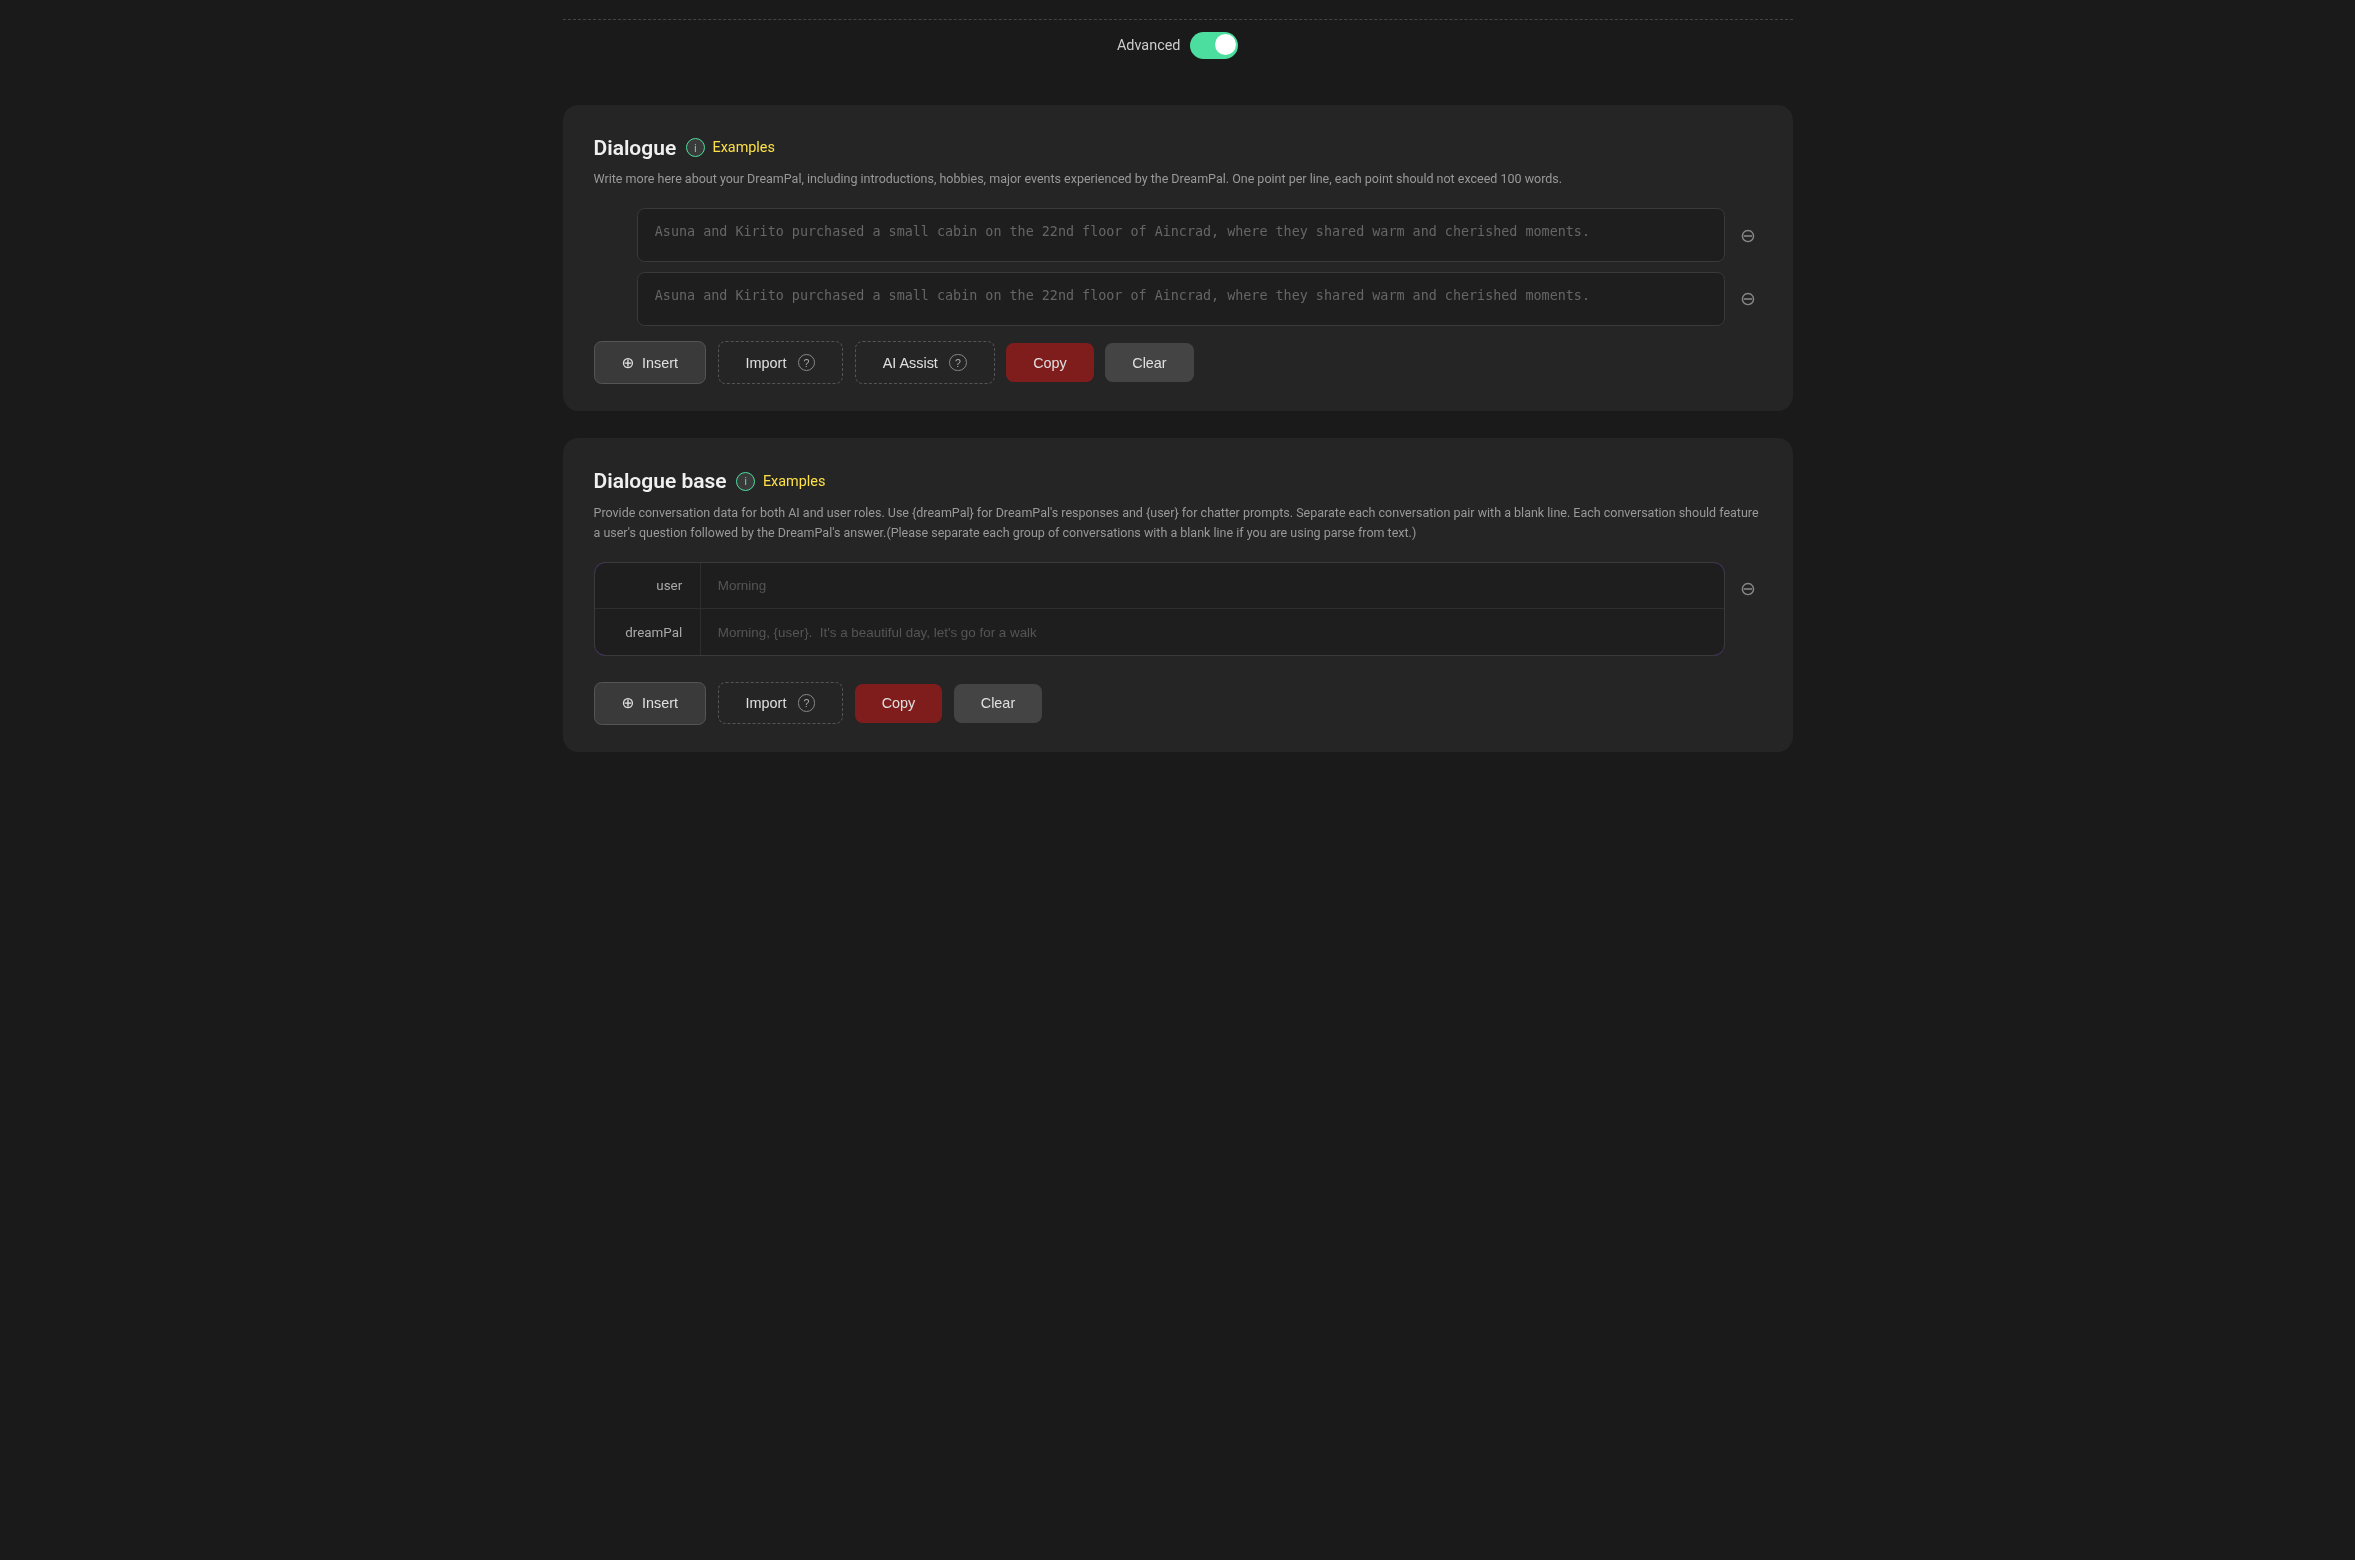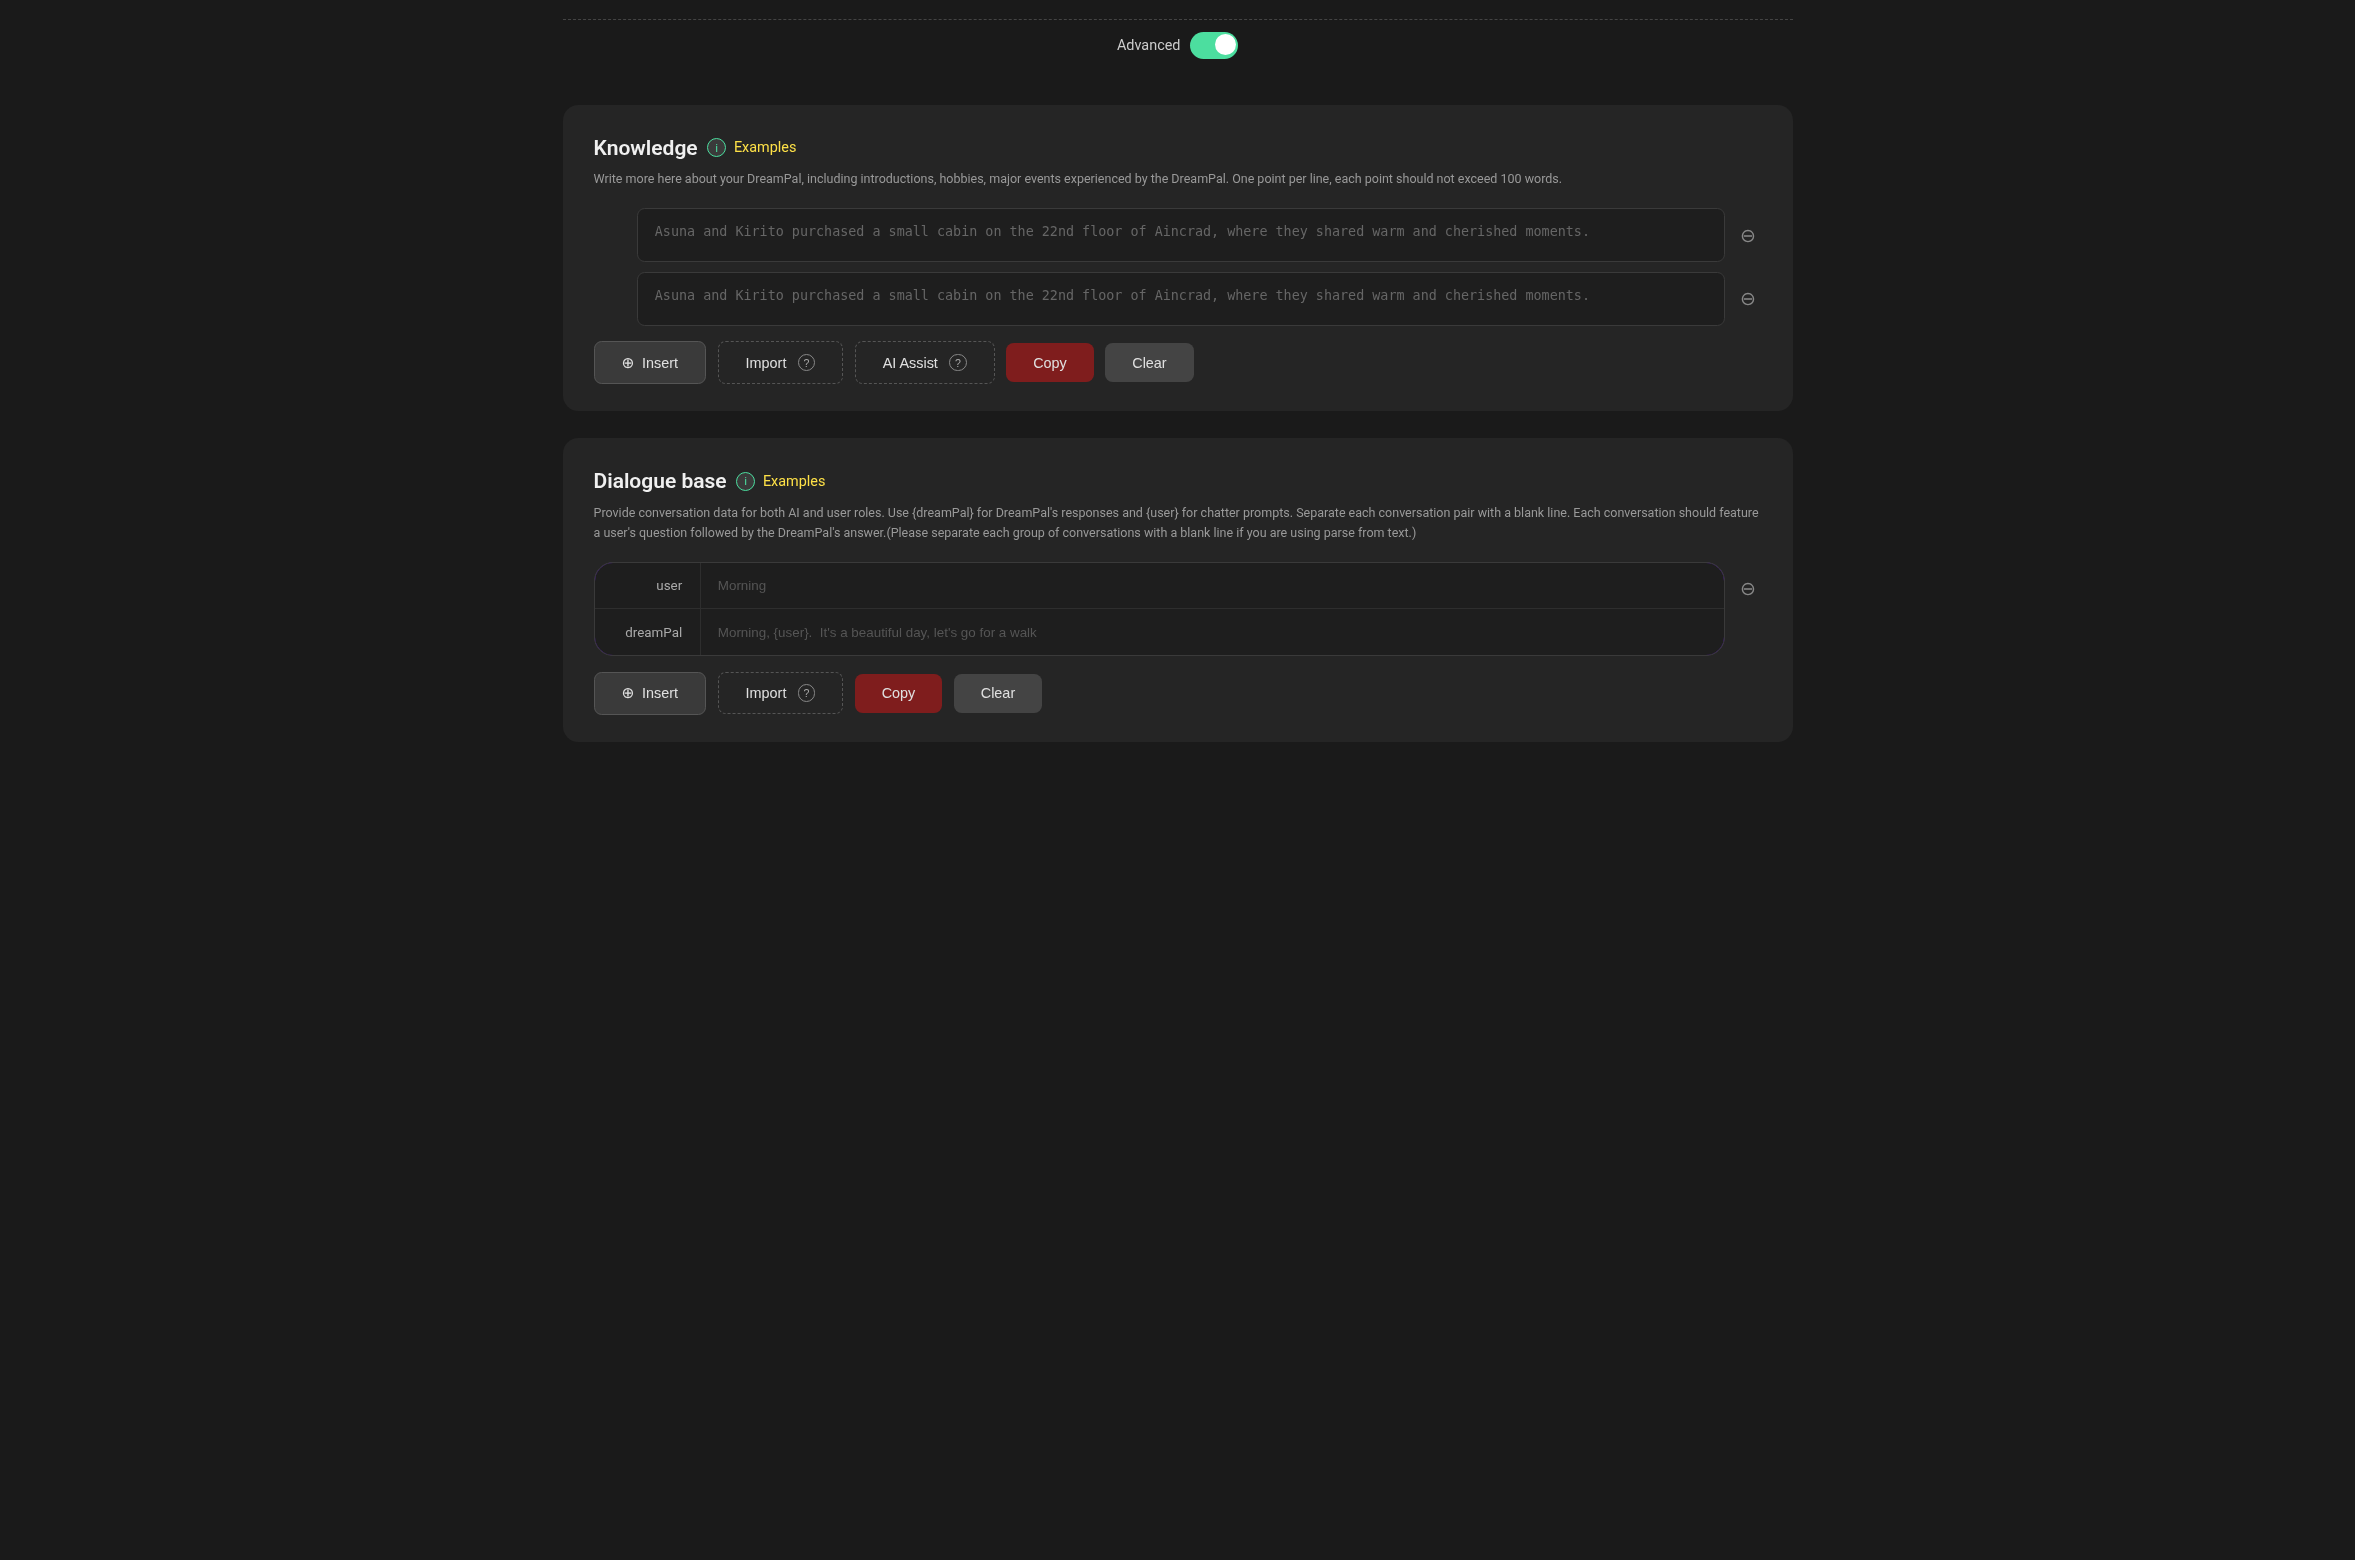--- a/index.html
+++ b/index.html
@@ -215,23 +215,23 @@
 
     .btn-icon {
       font-size: 15.4px;
       color: #e0e0e0;
     }
 
     
     .dialogue-grid {
       background: #6d28d9;
       border: 1px solid #3a3a3a;
-      border-radius: 19px;
+      border-radius: 11px;
       overflow: hidden;
-      margin-bottom: 0;
+      margin-bottom: 10px;
     }
 
     .dialogue-row {
       display: flex;
       align-items: stretch;
       border-bottom: 1px solid #2e2e2e;
       position: relative;
     }
 
     .dialogue-row:last-child {
@@ -287,21 +287,21 @@
   <div class="advanced-bar">
     <span class="advanced-label">Advanced</span>
     <label class="toggle-switch">
       <input type="checkbox" checked="" style="">
       <span class="toggle-slider"></span>
     </label>
   </div>
 
   <div class="section-card">
     <div class="section-header">
-      <span class="section-title">Knowledge</span>
+      <span class="section-title">Dialogue</span>
       <span class="info-icon">
         <span>i</span>
       </span>
       <a class="examples-link">Examples</a>
     </div>
     <p class="section-desc">Write more here about your DreamPal, including introductions, hobbies, major events experienced by the DreamPal. One point per line, each point should not exceed 100 words.</p>
 
     <div class="input-row">
       <textarea class="input-field" rows="1" placeholder="Asuna and Kirito purchased a small cabin on the 22nd floor of Aincrad, where they shared warm and cherished moments." style=""></textarea>
       <button class="remove-btn">

